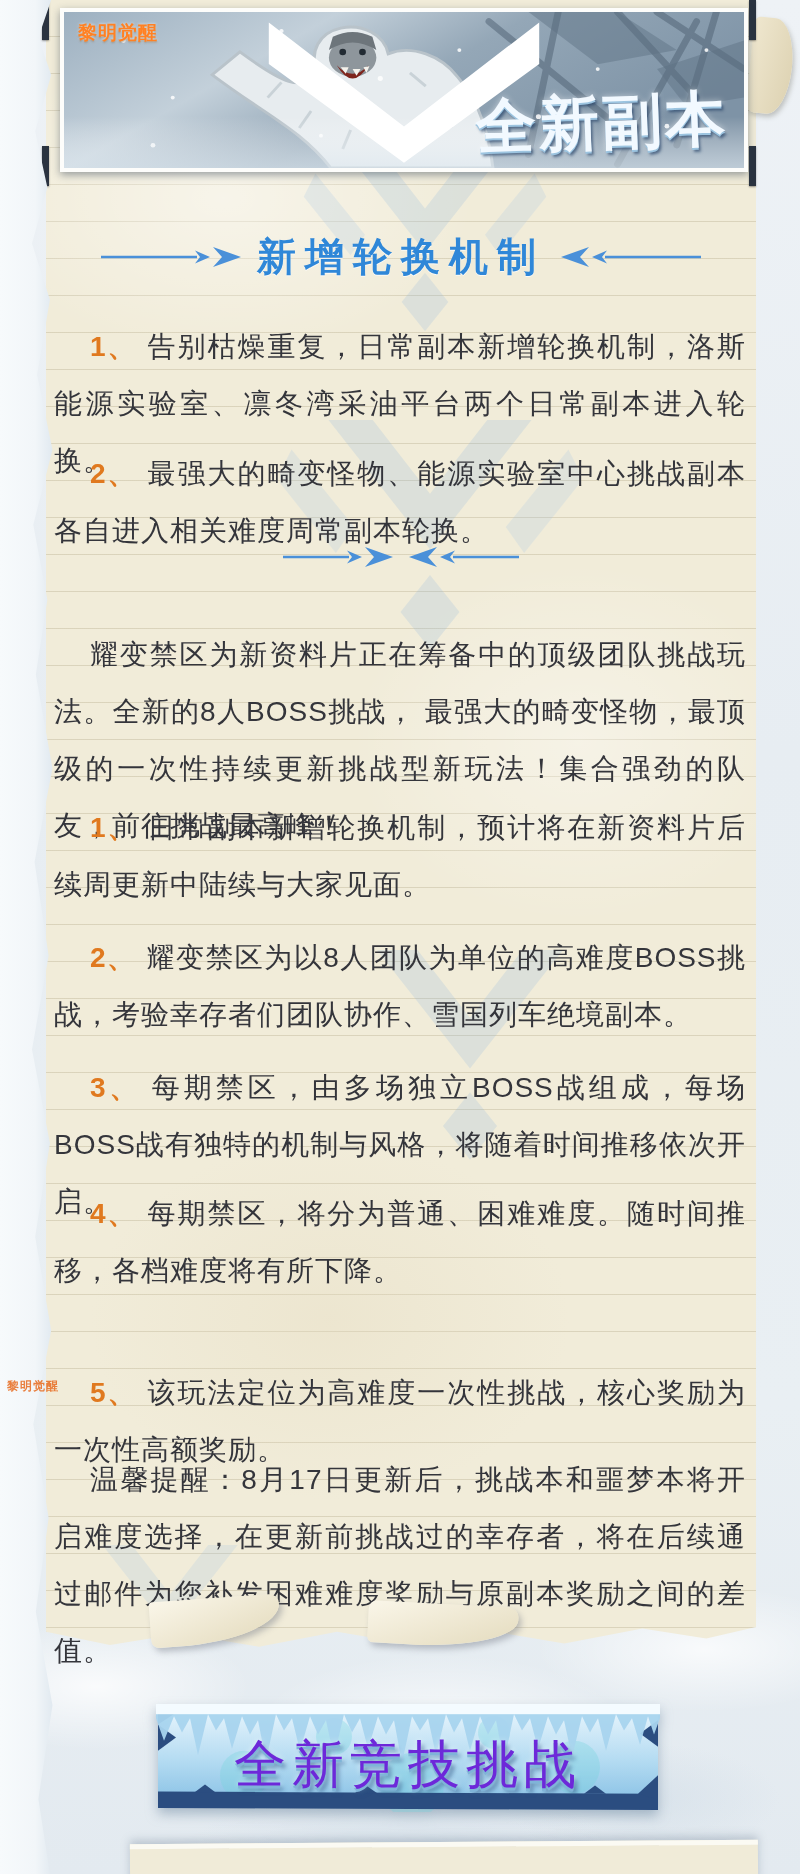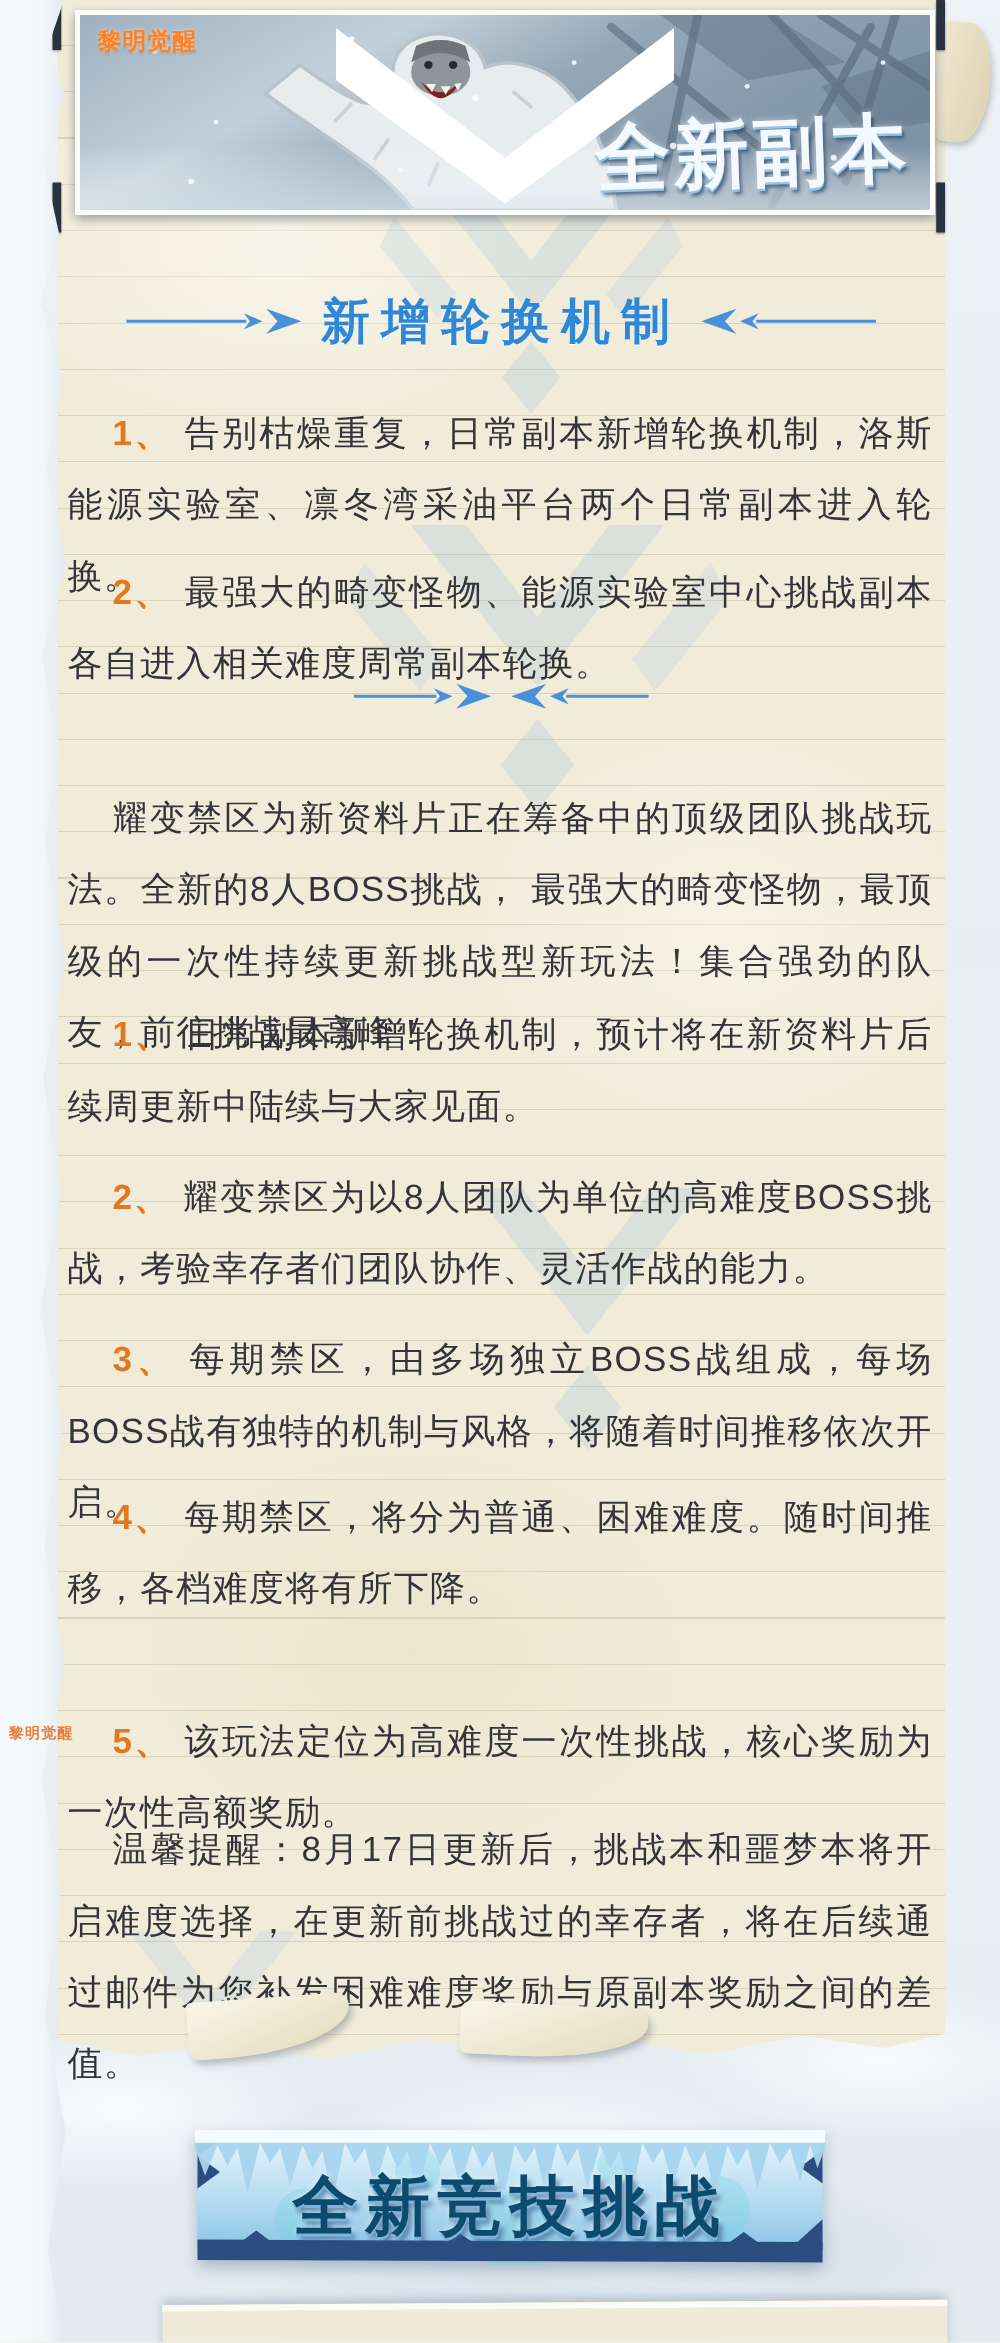--- a/index.html
+++ b/index.html
@@ -90,21 +90,21 @@
   .curl.a{left:150px;top:1598px;width:130px;height:46px;border-radius:4px 10px 80% 8px;transform:rotate(-4deg);}
   .curl.b{left:368px;top:1604px;width:150px;height:42px;border-radius:8px 10px 70% 6px;transform:rotate(3deg);}
   
   .ice-banner{
     position:absolute;left:154px;top:1704px;width:508px;height:108px;z-index:6;
     filter:drop-shadow(0 6px 6px rgba(110,135,160,.5));
   }
   .ice-banner svg{position:absolute;inset:0;width:100%;height:100%;}
   .ice-title{
     position:absolute;left:0;right:0;top:26px;z-index:7;text-align:center;
-    font-size:52px;font-weight:bold;color:#0c4a6e;letter-spacing:6px;
+    font-size:52px;font-weight:normal;color:#6d28d9;letter-spacing:6px;
     text-shadow:0 3px 0 #7fb4d8,3px 5px 4px rgba(40,80,130,.6),0 0 6px rgba(255,255,255,.6);
   }
   
   .next-page{
     position:absolute;left:130px;top:1842px;width:628px;height:40px;z-index:5;
     background:
       repeating-linear-gradient(180deg, rgba(0,0,0,0) 0px, rgba(0,0,0,0) 30px, rgba(160,148,112,.25) 30px, rgba(160,148,112,.25) 31px),
       #f0ebd8;
     border-top:5px solid #fbfaf3;transform:rotate(-0.4deg);
     box-shadow:0 -4px 8px rgba(110,125,145,.35);
@@ -245,21 +245,21 @@
     <line x1="0" y1="13" x2="66" y2="13" stroke="#4a90d9" stroke-width="2.5"></line>
     <path d="M110,13 L82,3 L91,13 L82,23 Z" fill="#4a90d9"></path>
     <path d="M79,13 L64,6.5 L69,13 L64,19.5 Z" fill="#4a90d9"></path>
   </svg>
 </div>
 
 <p class="para" style="top:626px">耀变禁区为新资料片正在筹备中的顶级团队挑战玩法。全新的8人BOSS挑战， 最强大的畸变怪物，最顶级的一次性持续更新挑战型新玩法！集合强劲的队友，前往挑战最高峰！</p>
 
 <p class="para" style="top:799px"><span class="num">1、</span><span>日常副本新增轮换机制，预计将在新资料片后续周更新中陆续与大家见面。</span></p>
 
-<p class="para" style="top:929px"><span class="num">2、</span><span>耀变禁区为以8人团队为单位的高难度BOSS挑战，考验幸存者们团队协作、灵活作战的能力。</span></p>
+<p class="para" style="top:929px"><span class="num">2、</span><span>耀变禁区为以8人团队为单位的高难度BOSS挑战，考验幸存者们团队协作、雪国列车绝境副本。</span></p>
 
 <p class="para" style="top:1059px"><span class="num">3、</span><span>每期禁区，由多场独立BOSS战组成，每场BOSS战有独特的机制与风格，将随着时间推移依次开启。</span></p>
 
 <p class="para" style="top:1185px"><span class="num">4、</span><span>每期禁区，将分为普通、困难难度。随时间推移，各档难度将有所下降。</span></p>
 
 <p class="para" style="top:1364px"><span class="num">5、</span><span>该玩法定位为高难度一次性挑战，核心奖励为一次性高额奖励。</span></p>
 
 <p class="para" style="top:1451px">温馨提醒：8月17日更新后，挑战本和噩梦本将开启难度选择，在更新前挑战过的幸存者，将在后续通过邮件为您补发困难难度奖励与原副本奖励之间的差值。</p>
 
 <div class="snow-left"></div>

